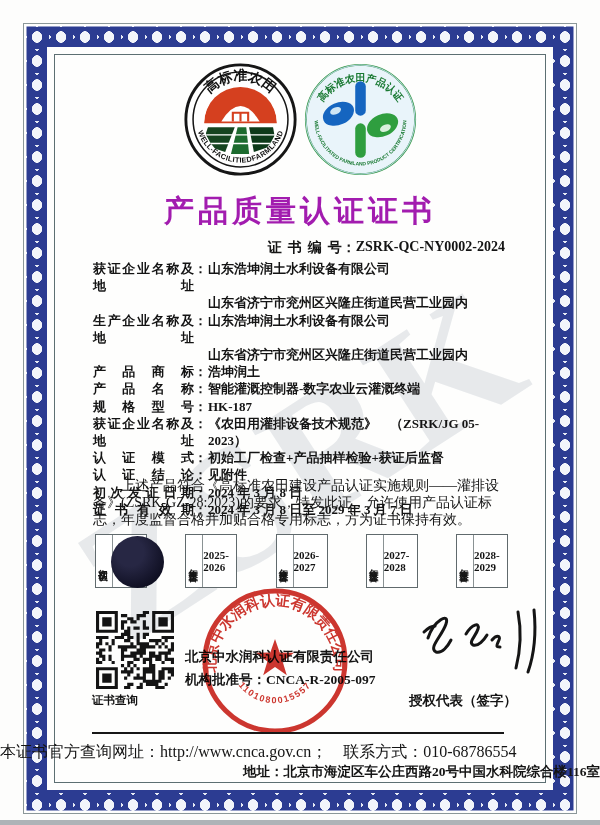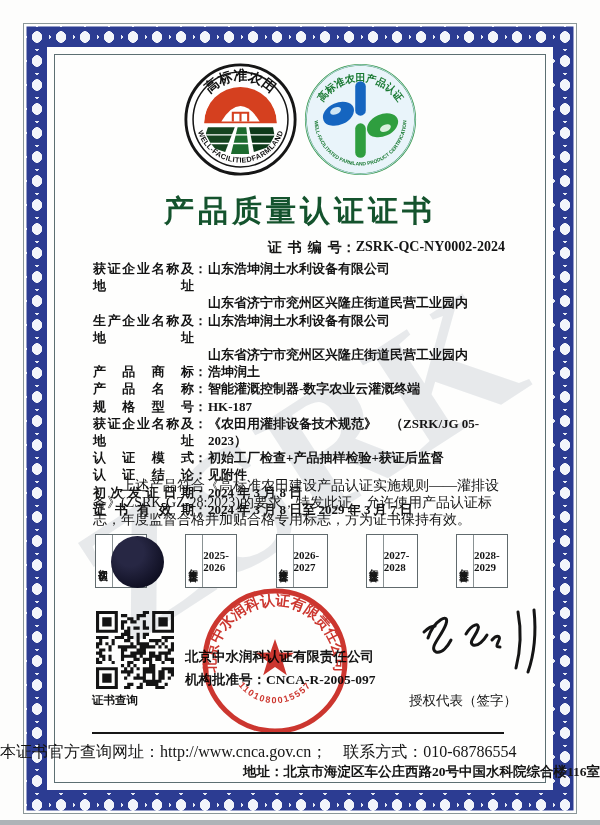--- a/index.html
+++ b/index.html
@@ -22,21 +22,21 @@
 
   .watermark { position:absolute; top:250px; left:40px; width:520px; height:430px;
     display:flex; align-items:center; justify-content:center;
     transform:rotate(-33deg); font-size:175px; font-weight:bold;
     color:#8d99a8; opacity:0.20; letter-spacing:2px; pointer-events:none; }
 
   .logos { position:absolute; top:62px; left:0; width:100%; display:flex; justify-content:center; gap:5px; }
   .logos svg { width:115px; height:115px; }
 
   .title { position:absolute; top:191px; left:0; width:100%; text-align:center;
-    font-size:30px; font-weight:bold; letter-spacing:4px; color:#14532d; }
+    font-size:30px; font-weight:bold; letter-spacing:4px; color:#a21caf; }
 
   .cert-no { position:absolute; top:239px; right:95px; font-size:14px; font-weight:bold; display:flex; }
   .cert-no .cl { display:inline-block; width:74px; text-align:justify; text-align-last:justify; }
 
   .fields { position:absolute; top:260px; left:93px; width:420px; }
   .row { display:flex; line-height:17.2px; font-size:13px; font-weight:bold; }
   .flabel { display:inline-block; width:101px; flex:none; text-align:justify; text-align-last:justify; }
   .fcolon { display:inline-block; width:14px; flex:none; }
   .fvalue { flex:1; }
 
@@ -52,21 +52,21 @@
     background:radial-gradient(circle at 36% 32%, #272744 0 28%, #0f0f22 75%); }
 
   .qr { position:absolute; left:96px; top:611px; width:78px; height:78px; }
   .qr-label { position:absolute; left:92px; top:693px; width:86px; text-align:left; font-size:11.5px; font-weight:bold; }
 
   .issuer { position:absolute; left:185px; top:645px; font-size:13.5px; font-weight:bold; line-height:23px; }
 
   .stamp { position:absolute; left:200px; top:586px; width:150px; height:150px; opacity:0.92; mix-blend-mode:multiply; }
 
   .signature { position:absolute; left:418px; top:604px; width:128px; height:76px; }
-  .sign-caption { position:absolute; left:409px; top:692px; font-size:13.5px; font-weight:normal; }
+  .sign-caption { position:absolute; left:409px; top:692px; font-size:13.5px; font-weight:bold; }
 
   .divider { position:absolute; left:92px; top:732px; width:412px; height:2px; background:#171717; }
   .footer1 { position:absolute; top:742px; left:0; width:100%; text-align:left; font-size:16px; font-weight:normal; }
   .footer2 { position:absolute; top:763px; left:0; width:100%; text-align:right; font-size:13.5px; font-weight:bold; }
 
   .scan-edge { position:absolute; left:0; bottom:0; width:100%; height:5px; background:#aeb3b7; }
 </style>
 </head>
 <body>
 

